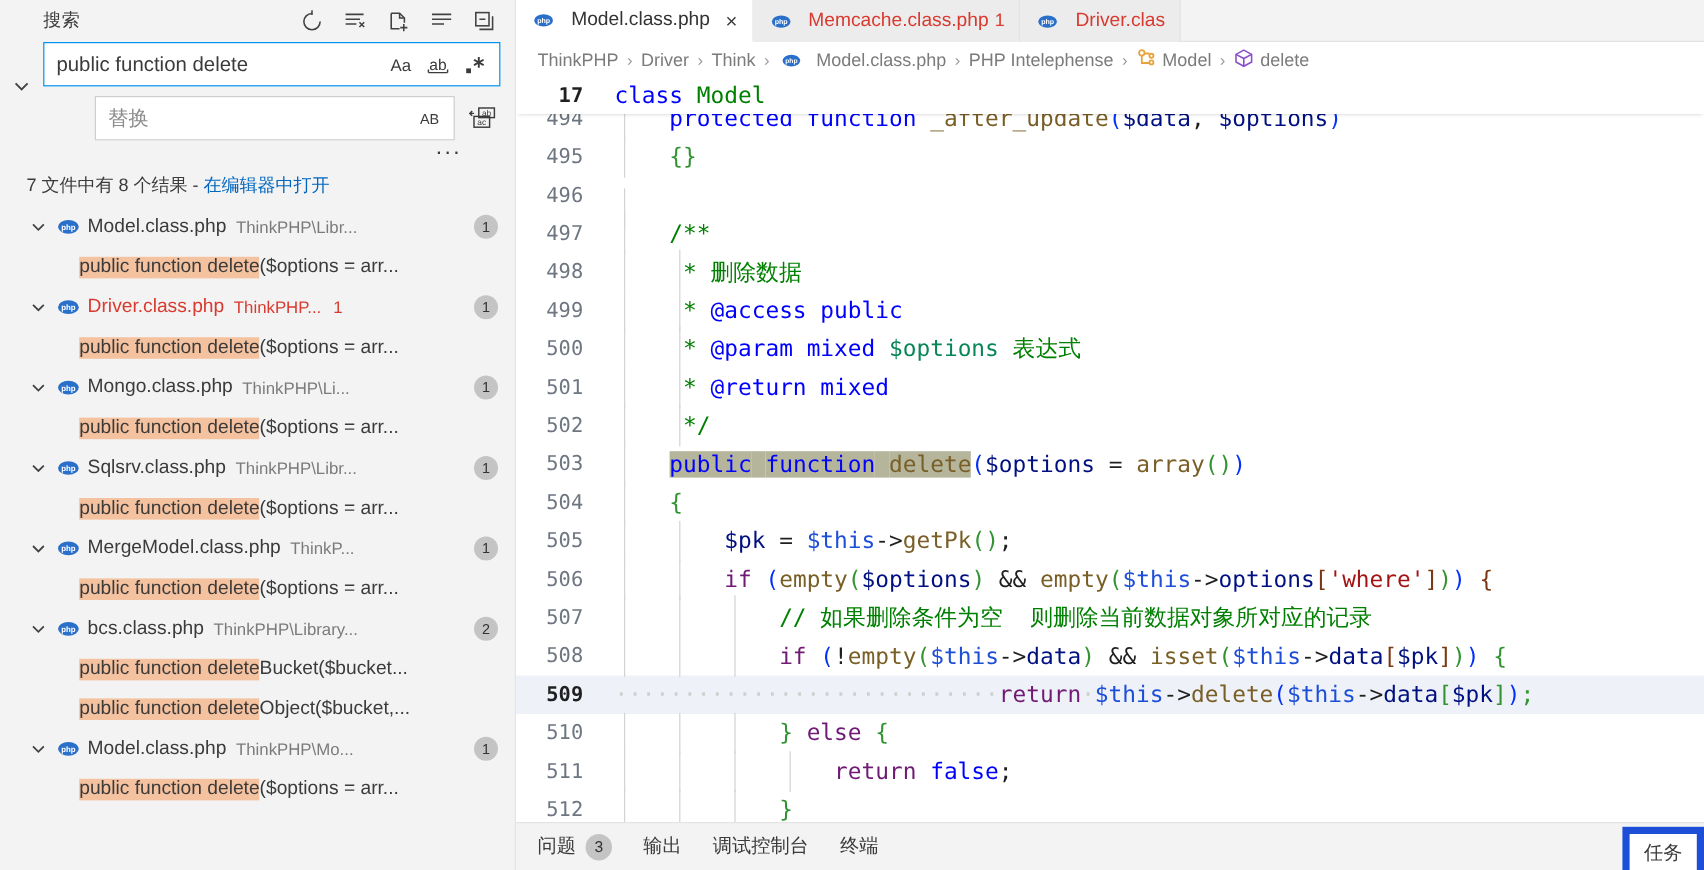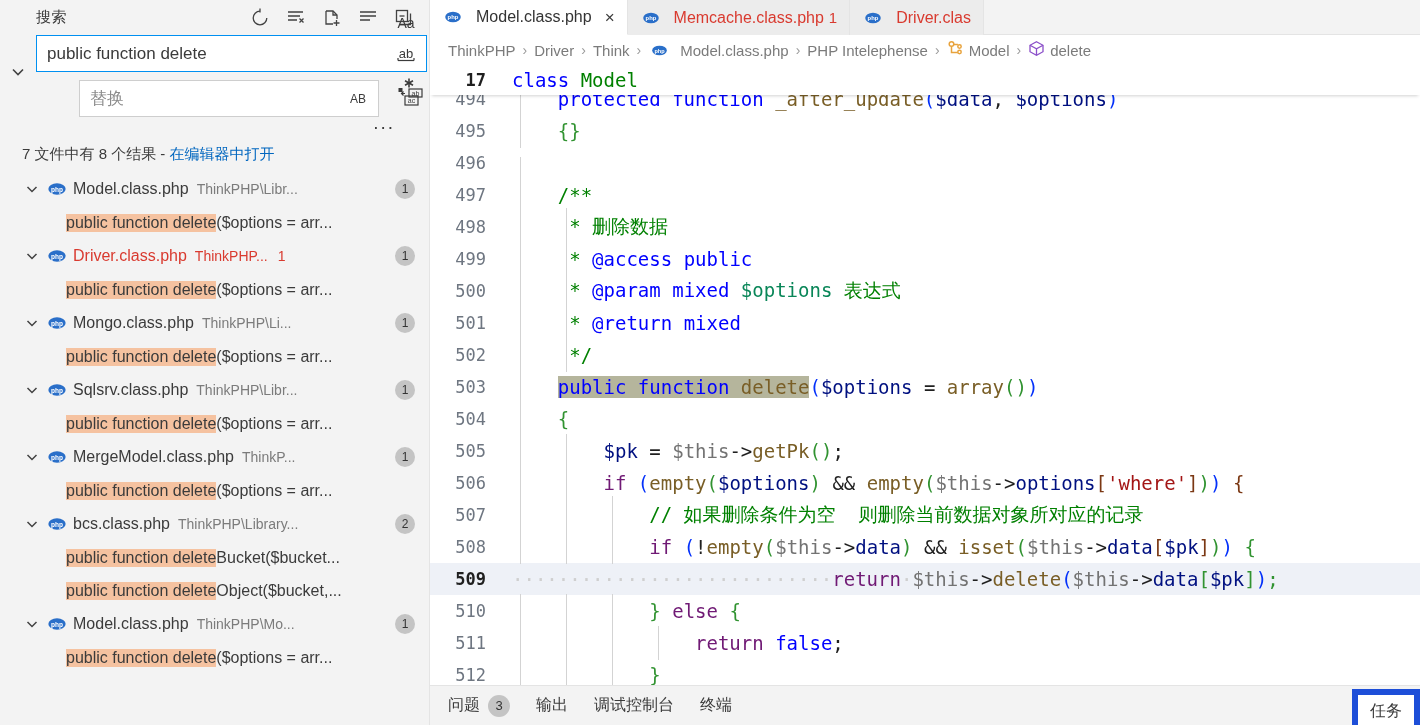--- a/index.html
+++ b/index.html
@@ -47,27 +47,27 @@
     display: flex; align-items: center;
     padding: 0 8px 0 10px;
   }
   .field.focused { border-color: #0090f1; }
   .field-text {
     flex: 1; font-size: 17px; color: #3b3b3b;
     font-family: "Liberation Sans", sans-serif;
     white-space: nowrap; overflow: hidden;
   }
   .field-text.ph { color: #8b8b8b; }
-  .field-btns { display: flex; align-items: center; gap: 7px; flex-direction: column; }
+  .field-btns { display: flex; align-items: center; gap: 7px; }
   .fbtn {
     width: 24px; height: 24px; display:flex; align-items:center; justify-content:center;
     color:#3b3b3b; cursor:pointer; border-radius:3px;
   }
   .fbtn svg { display:block; }
-  .replace-row { display:flex; align-items:center; gap: 16px; padding-left: 43px; }
+  .replace-row { display:flex; align-items:flex-end; gap: 6px; padding-left: 43px; }
   .replace-row .field { width: 300px; }
   .replace-all {
     width: 28px; height: 34px; display:flex; align-items:center; justify-content:center;
     color:#3b3b3b; cursor:pointer; margin-left:4px;
   }
   .dots-row { height: 22px; display:flex; justify-content:flex-end; padding-right: 32px; }
   .dots { color:#3b3b3b; font-size:19px; line-height:12px; letter-spacing:2px; cursor:pointer; }
 
   .results-msg {
     padding: 6px 0 8px 22px; font-size: 15px; color:#3b3b3b;
@@ -153,21 +153,21 @@
     font-family:"DejaVu Sans Mono", monospace; font-size:19px;
     color:#1f1f1f; white-space:pre; position:relative;
   }
   .gmark { position:absolute; width:1px; background:#d3d3d3; }
 
   
   .t-kw   { color:#0000ff; }
   .t-ctl  { color:#701a75; }
   .t-fn   { color:#795e26; }
   .t-var  { color:#001080; }
-  .t-var2 { color:#737373; }
+  .t-var2 { color:#1d4ed8; }
   .t-str  { color:#a31515; }
   .t-cmt  { color:#008000; }
   .t-pnk  { color:#008000; }
   .t-num  { color:#098658; }
   .t-op   { color:#1f1f1f; }
   .t-br1  { color:#0431fa; }
   .t-br2  { color:#319331; }
   .t-br3  { color:#7b3814; }
   .sel    { background:#b5b59c; }
   .ws     { color:#cfcfcf; }

